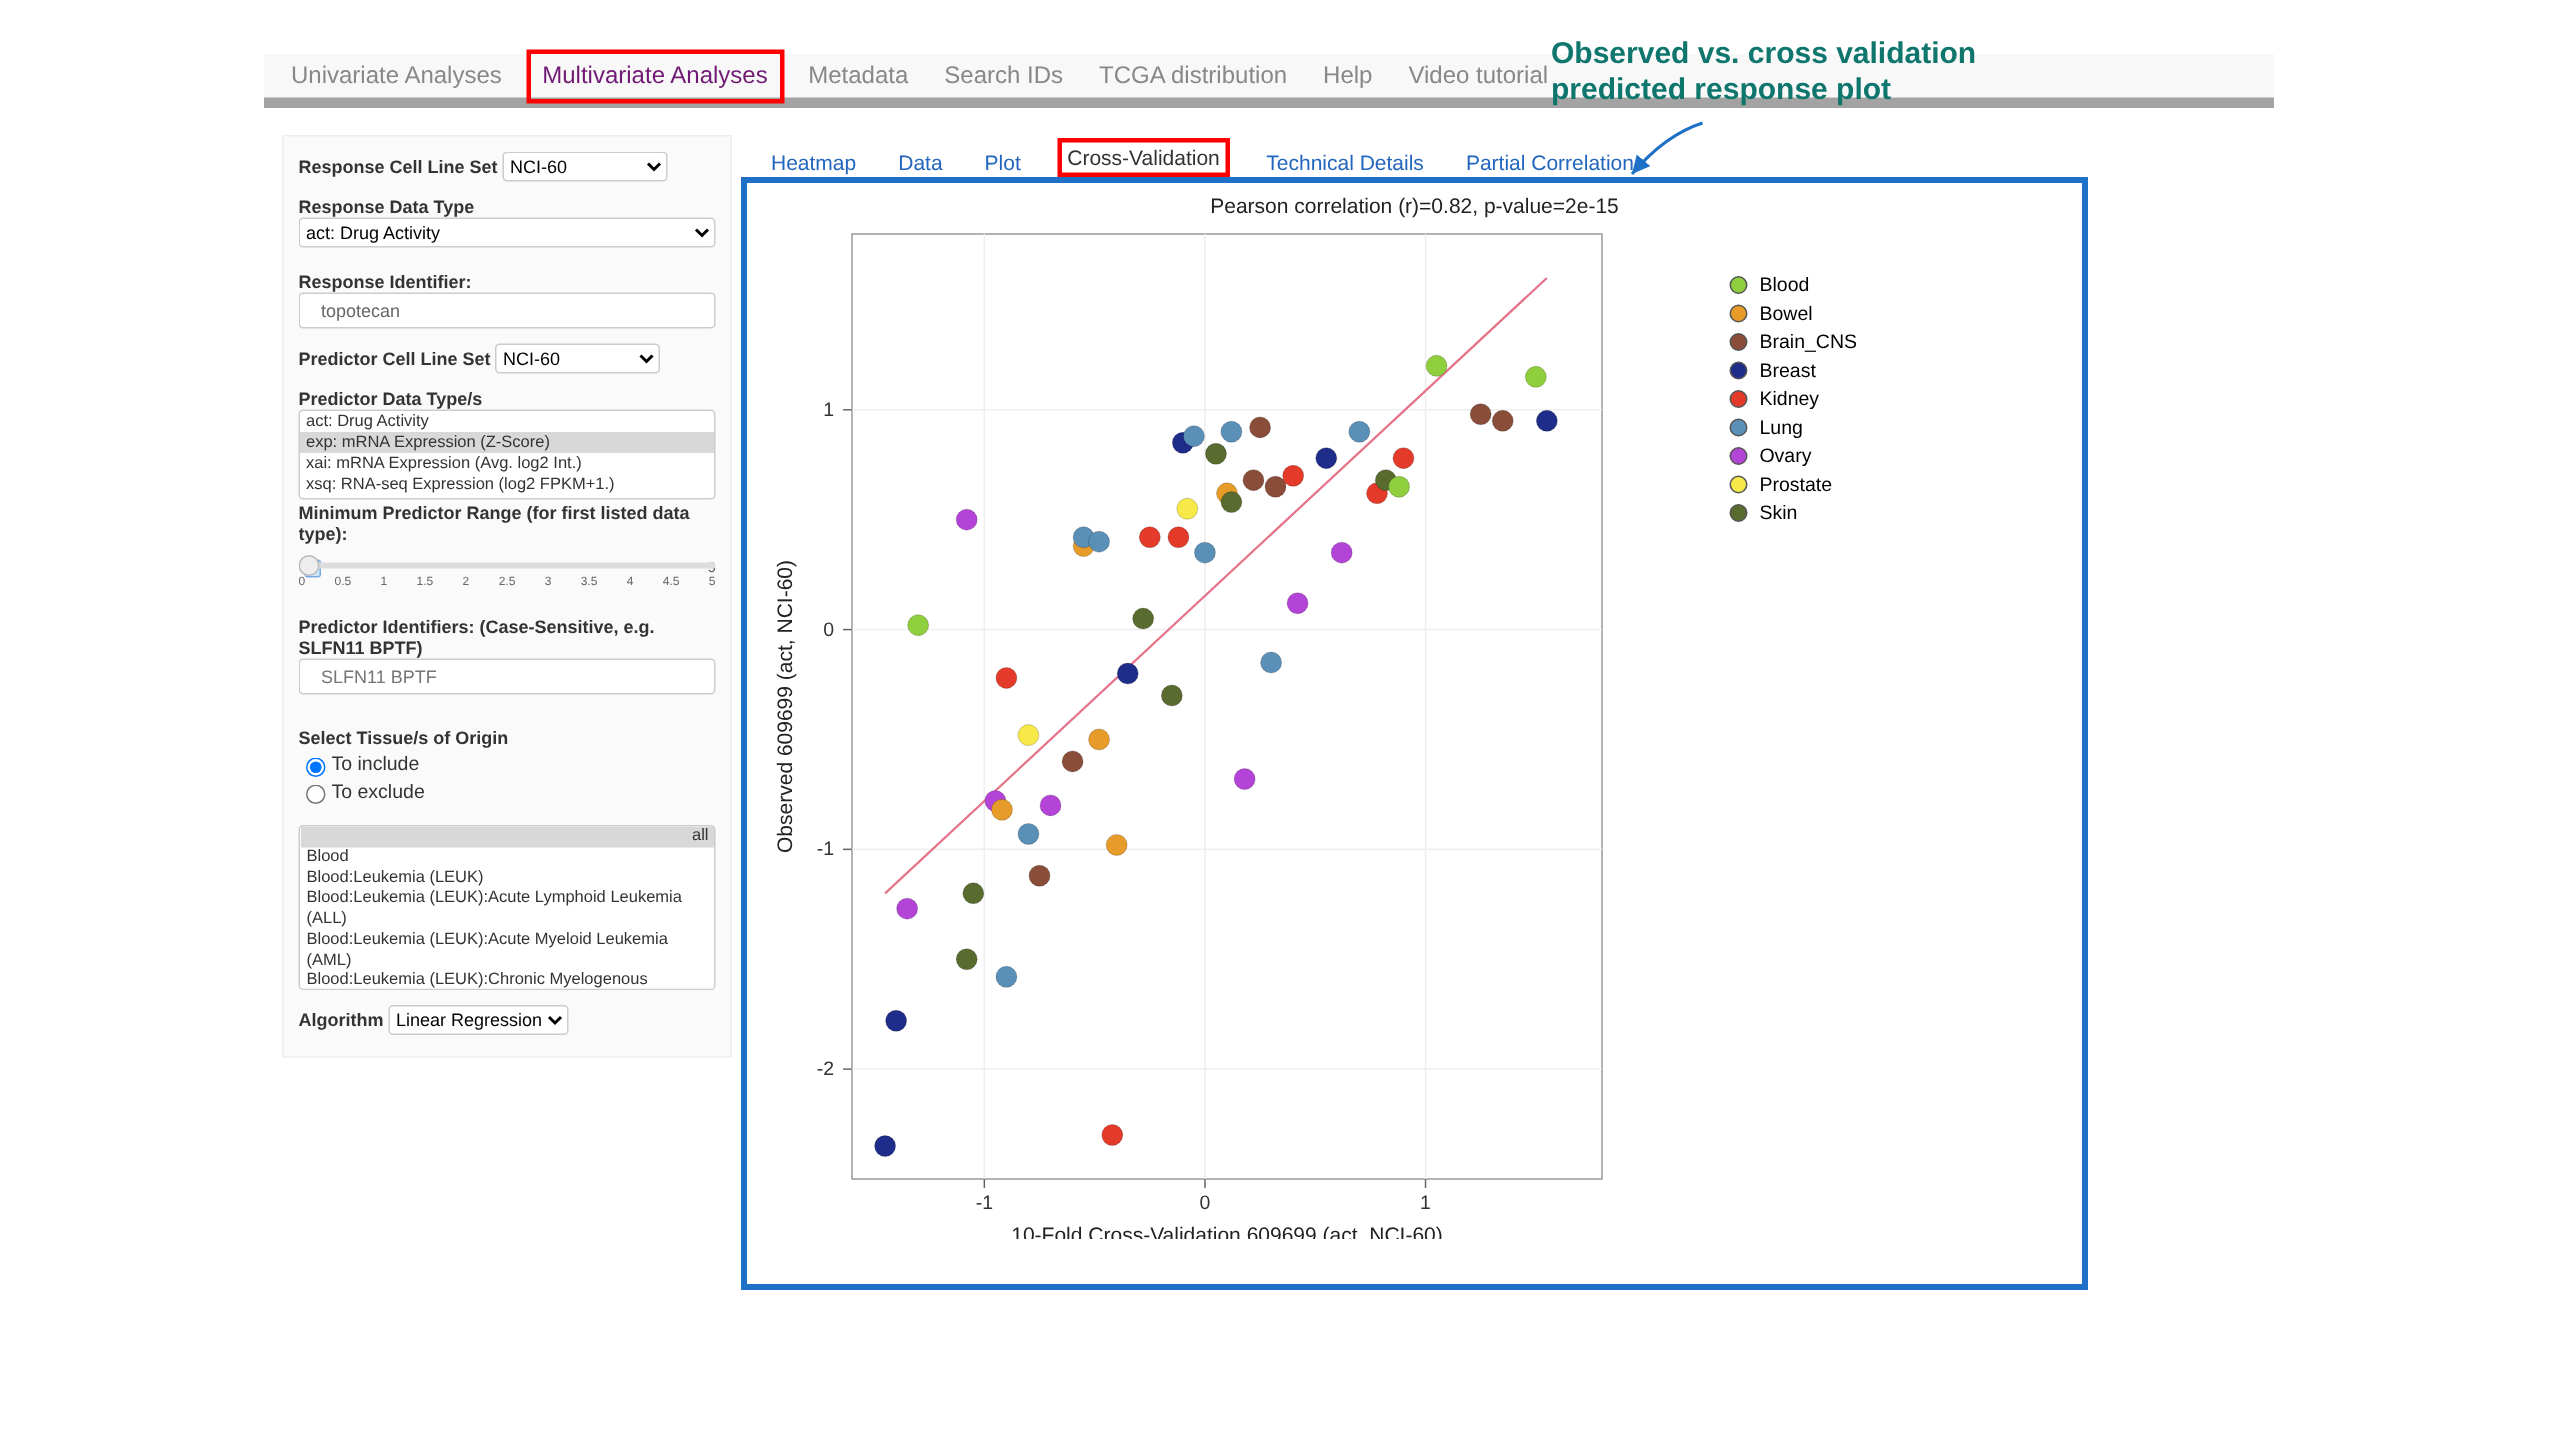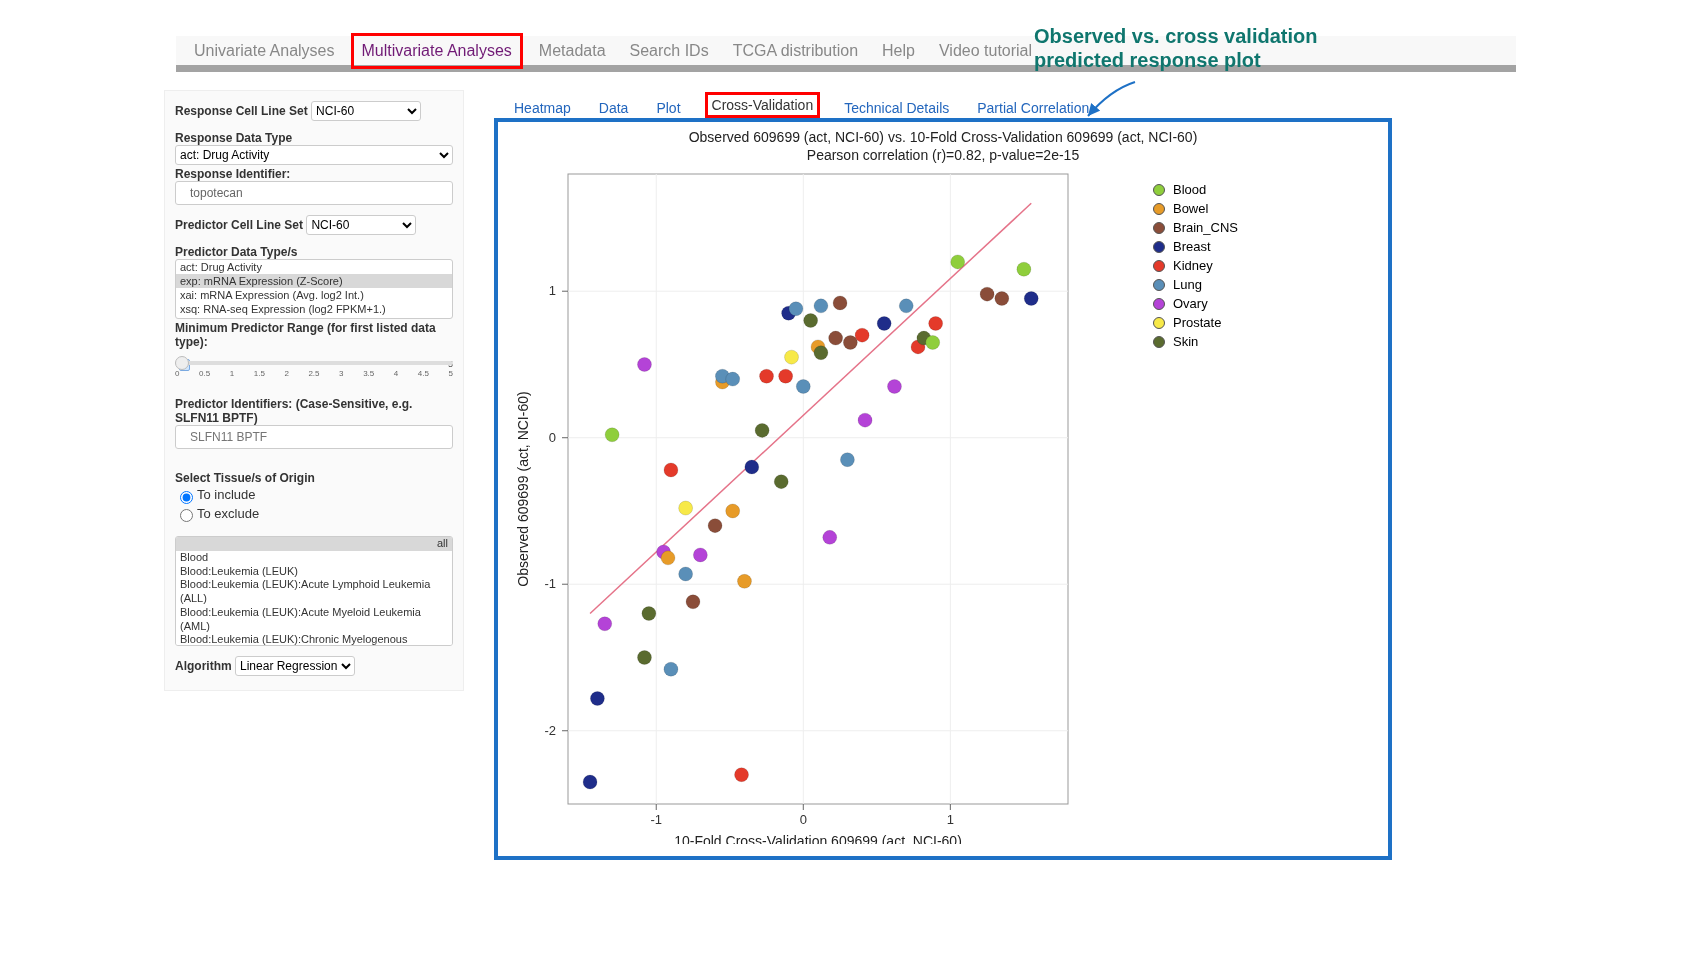--- a/index.html
+++ b/index.html
@@ -48,21 +48,21 @@
   .arrow {
     position: absolute;
     top: 80px;
     left: 1080px;
     width: 60px;
     height: 40px;
   }
   .sidebar {
     position: absolute;
     top: 90px;
-    left: 164px;
+    left: 188px;
     width: 300px;
     background: #fafafa;
     border: 1px solid #eee;
     padding: 10px 10px 14px 10px;
     font-size: 12px;
   }
   .sidebar label, .sidebar .lblrow {
     font-weight: bold;
     font-size: 12px;
     color: #333;
@@ -206,21 +206,21 @@
     <span>Response Cell Line Set</span>
     <select style="width:110px;">
       <option>NCI-60</option>
     </select>
   </div>
 
   <div class="row"><span class="lblrow">Response Data Type</span></div>
   <select style="width:100%;">
      <option>act: Drug Activity</option>
   </select>
-  <div class="lblrow" style="margin-top:2px;">Response Identifier:</div>
+  <div class="lblrow" style="margin-top:16px;">Response Identifier:</div>
   <input type="text" value="topotecan" style="">
 
   <div class="row lblrow">
     <span>Predictor Cell Line Set</span>
     <select style="width:110px;">
       <option>NCI-60</option>
     </select>
   </div>
 
   <div class="row lblrow">Predictor Data Type/s</div>
@@ -279,21 +279,20 @@
   <span class="sub-tab">Heatmap</span>
   <span class="sub-tab">Data</span>
   <span class="sub-tab">Plot</span>
   <span class="sub-tab active red-box">Cross-Validation</span>
   <span class="sub-tab">Technical Details</span>
   <span class="sub-tab">Partial Correlation</span>
 </div>
 
 <div class="chart-outer">
   <div class="chart-title">
-    <div>Observed 609699 (act, NCI-60) vs. 10-Fold Cross-Validation 609699 (act, NCI-60)</div>
     <div>Pearson correlation (r)=0.82, p-value=2e-15</div>
   </div>
   <svg class="plot" id="plot-svg" width="890" height="680">
       <rect x="70" y="10" width="500" height="630" fill="none" stroke="#999" stroke-width="1"></rect>
       <line x1="158.23529411764707" y1="10" x2="158.23529411764707" y2="640" stroke="#eee"></line>
       <line x1="158.23529411764707" y1="640" x2="158.23529411764707" y2="646" stroke="#666"></line>
       <text x="158.23529411764707" y="660" text-anchor="middle" font-size="13" fill="#333">-1</text>
       <line x1="305.2941176470588" y1="10" x2="305.2941176470588" y2="640" stroke="#eee"></line>
       <line x1="305.2941176470588" y1="640" x2="305.2941176470588" y2="646" stroke="#666"></line>
       <text x="305.2941176470588" y="660" text-anchor="middle" font-size="13" fill="#333">0</text>

